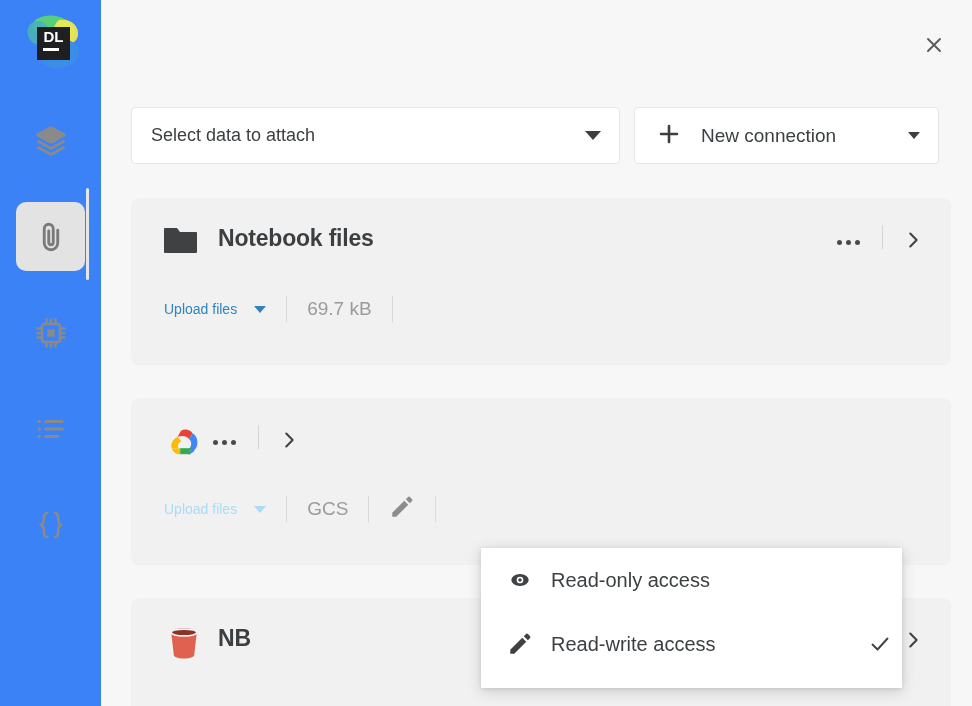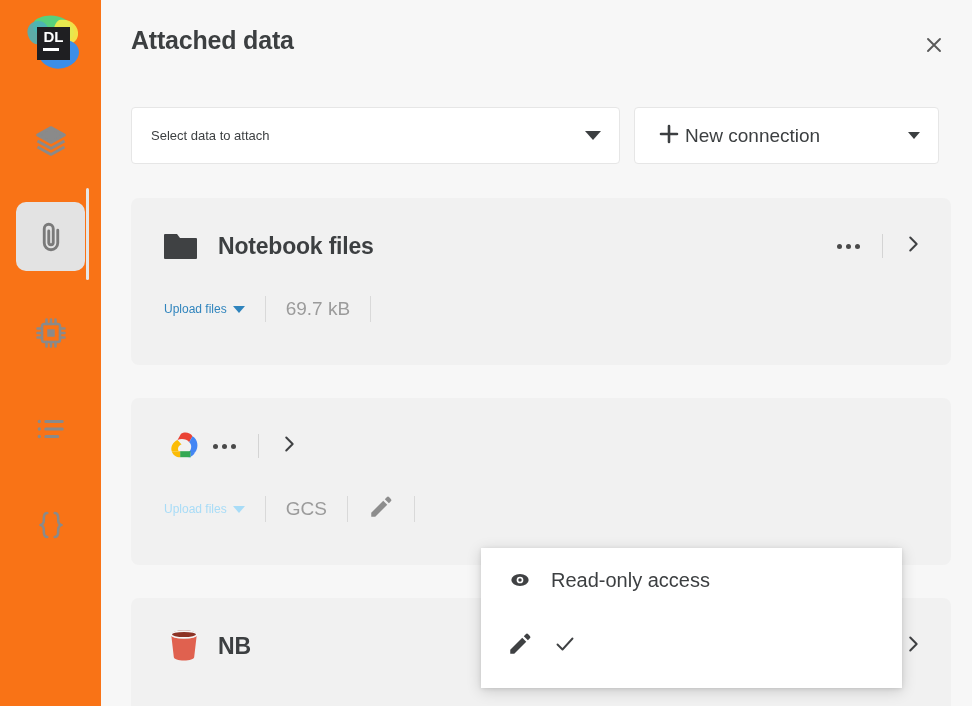--- a/index.html
+++ b/index.html
@@ -8,21 +8,21 @@
     overflow: hidden;
     background: #f7f7f7;
     font-family: "Liberation Sans", sans-serif;
     -webkit-font-smoothing: antialiased;
   }
   .app { position: relative; width: 972px; height: 706px; background: #f7f7f7; }
 
   
   .sidebar {
     position: absolute; left: 0; top: 0; width: 101px; height: 706px;
-    background: #f97316;
+    background: #3b82f6;
   }
   .sidebar-rail {
     position: absolute; left: 86px; top: 188px; width: 3px; height: 92px;
     background: #e6e6e6; border-radius: 2px;
   }
   .logo {
     position: absolute; left: 15px; top: 8px; width: 72px; height: 72px;
   }
   .sidebar-items {
     position: absolute; left: 16px; top: 106px; width: 69px;
@@ -51,64 +51,64 @@
   }
 
   
   .toolbar { position: absolute; left: 131px; top: 107px; display: flex; gap: 14px; }
   .select-box {
     width: 489px; height: 57px;
     background: #ffffff; border: 1px solid #e6e6e6; border-radius: 4px;
     display: flex; align-items: center; padding: 0 18px 0 19px;
     cursor: pointer;
   }
-  .select-box .sel-label { font-size: 13px; color: #3c3f41; flex: 1; }
+  .select-box .sel-label { font-size: 18px; color: #3c3f41; flex: 1; }
   .btn-box {
     width: 305px; height: 57px;
     background: #ffffff; border: 1px solid #e6e6e6; border-radius: 4px;
-    display: flex; align-items: center; padding: 0 18px 0 22px; gap: 4px;
+    display: flex; align-items: center; padding: 0 18px 0 22px; gap: 20px;
     cursor: pointer;
   }
   .btn-box .btn-label { font-size: 19px; color: #3c3f41; flex: 1; }
   .caret {
     width: 0; height: 0;
     border-left: 8px solid transparent; border-right: 8px solid transparent;
     border-top: 9px solid #3c3f41;
   }
   .caret.sm {
     border-left-width: 6px; border-right-width: 6px; border-top-width: 7px;
   }
 
   
   .cards { position: absolute; left: 131px; top: 198px; width: 820px; }
   .card {
     background: #f1f1f1; border-radius: 8px;
     margin-bottom: 33px; padding: 27px 0 0 0; height: 167px;
     position: relative;
   }
-  .card-head { display: flex; align-items: center; padding: 0 22px 0 33px; height: 42px; }
+  .card-head { display: flex; align-items: flex-start; padding: 0 22px 0 33px; height: 42px; }
   .card-icon { width: 40px; display: flex; align-items: center; justify-content: flex-start; }
   .card-title {
     font-size: 23px; font-weight: bold; color: #3c3f41;
     margin-left: 14px; flex: 1; letter-spacing: -0.2px;
   }
   .more-btn {
     width: 40px; height: 34px; display: flex; align-items: center;
     justify-content: center; gap: 4px; cursor: pointer;
   }
   .dot { width: 5px; height: 5px; border-radius: 50%; background: #4a4a4a; }
   .vsep { width: 1px; height: 24px; background: #d4d4d4; margin: 0 14px; }
   .chev-btn { width: 32px; height: 34px; display: flex; align-items: center; justify-content: center; cursor: pointer; }
 
   .card-meta {
     display: flex; align-items: center; padding-left: 33px; margin-top: 27px; height: 30px;
   }
   .upload-link {
-    display: flex; align-items: center; gap: 6px;
-    font-size: 12px; color: #2f84bd; cursor: pointer;
+    display: flex; align-items: center; gap: 17px;
+    font-size: 14px; color: #2f84bd; cursor: pointer;
   }
   .upload-link .caret { border-top-color: #2f84bd; }
   .upload-link.disabled { color: #a8dcf7; cursor: default; }
   .upload-link.disabled .caret { border-top-color: #a8dcf7; }
   .meta-sep { width: 1px; height: 26px; background: #d9d9d9; margin: 0 20px; }
   .meta-text { font-size: 19px; color: #9b9b9b; }
   .meta-path { font-size: 19px; color: #9b9b9b; font-style: italic; }
   .pencil-btn { display: flex; align-items: center; cursor: pointer; }
 
   
@@ -192,21 +192,20 @@
           <svg width="36" height="36" viewBox="0 0 24 24" fill="none" stroke="#8a8a8a" stroke-width="1.7" stroke-linecap="round" stroke-linejoin="round">
             <path d="M9.5 4 C7 4 7.2 7 7.2 9 C7.2 11 5.8 12 5 12 C5.8 12 7.2 13 7.2 15 C7.2 17 7 20 9.5 20"></path>
             <path d="M14.5 4 C17 4 16.8 7 16.8 9 C16.8 11 18.2 12 19 12 C18.2 12 16.8 13 16.8 15 C16.8 17 17 20 14.5 20"></path>
           </svg>
         </span>
       </div>
 
     </div>
   </div>
 
-  <div class="title">Attached data</div>
 
   <div class="close-btn">
     <span>
       <svg width="24" height="24" viewBox="0 0 24 24" stroke="#5a5a5a" stroke-width="1.9" stroke-linecap="round">
         <path d="M6 6 L18 18 M18 6 L6 18"></path>
       </svg>
     </span>
   </div>
 
   <div class="toolbar">
@@ -351,20 +350,21 @@
       <span class="menu-check"></span>
     </div>
 
     <div class="menu-item">
       <span class="menu-icon">
         <svg width="26" height="26" viewBox="0 0 24 24" fill="#3f4143">
           <path d="M3 17.3 L14.1 6.2 L17.8 9.9 L6.7 21 H3 Z"></path>
           <path d="M15.5 4.8 L17.3 3 a1.6 1.6 0 0 1 2.3 0 L21.1 4.5 a1.6 1.6 0 0 1 0 2.3 L19.3 8.5 Z"></path>
         </svg>
       </span>
+      <span class="menu-label">Read-write access</span>
       <span class="menu-check">
         <svg width="24" height="24" viewBox="0 0 24 24" fill="none" stroke="#3f4143" stroke-width="1.9" stroke-linecap="round" stroke-linejoin="round">
           <path d="M4.5 12.5 L9.5 17.5 L19.5 6.5"></path>
         </svg>
       </span>
     </div>
 
   </div>
 
 </div>

